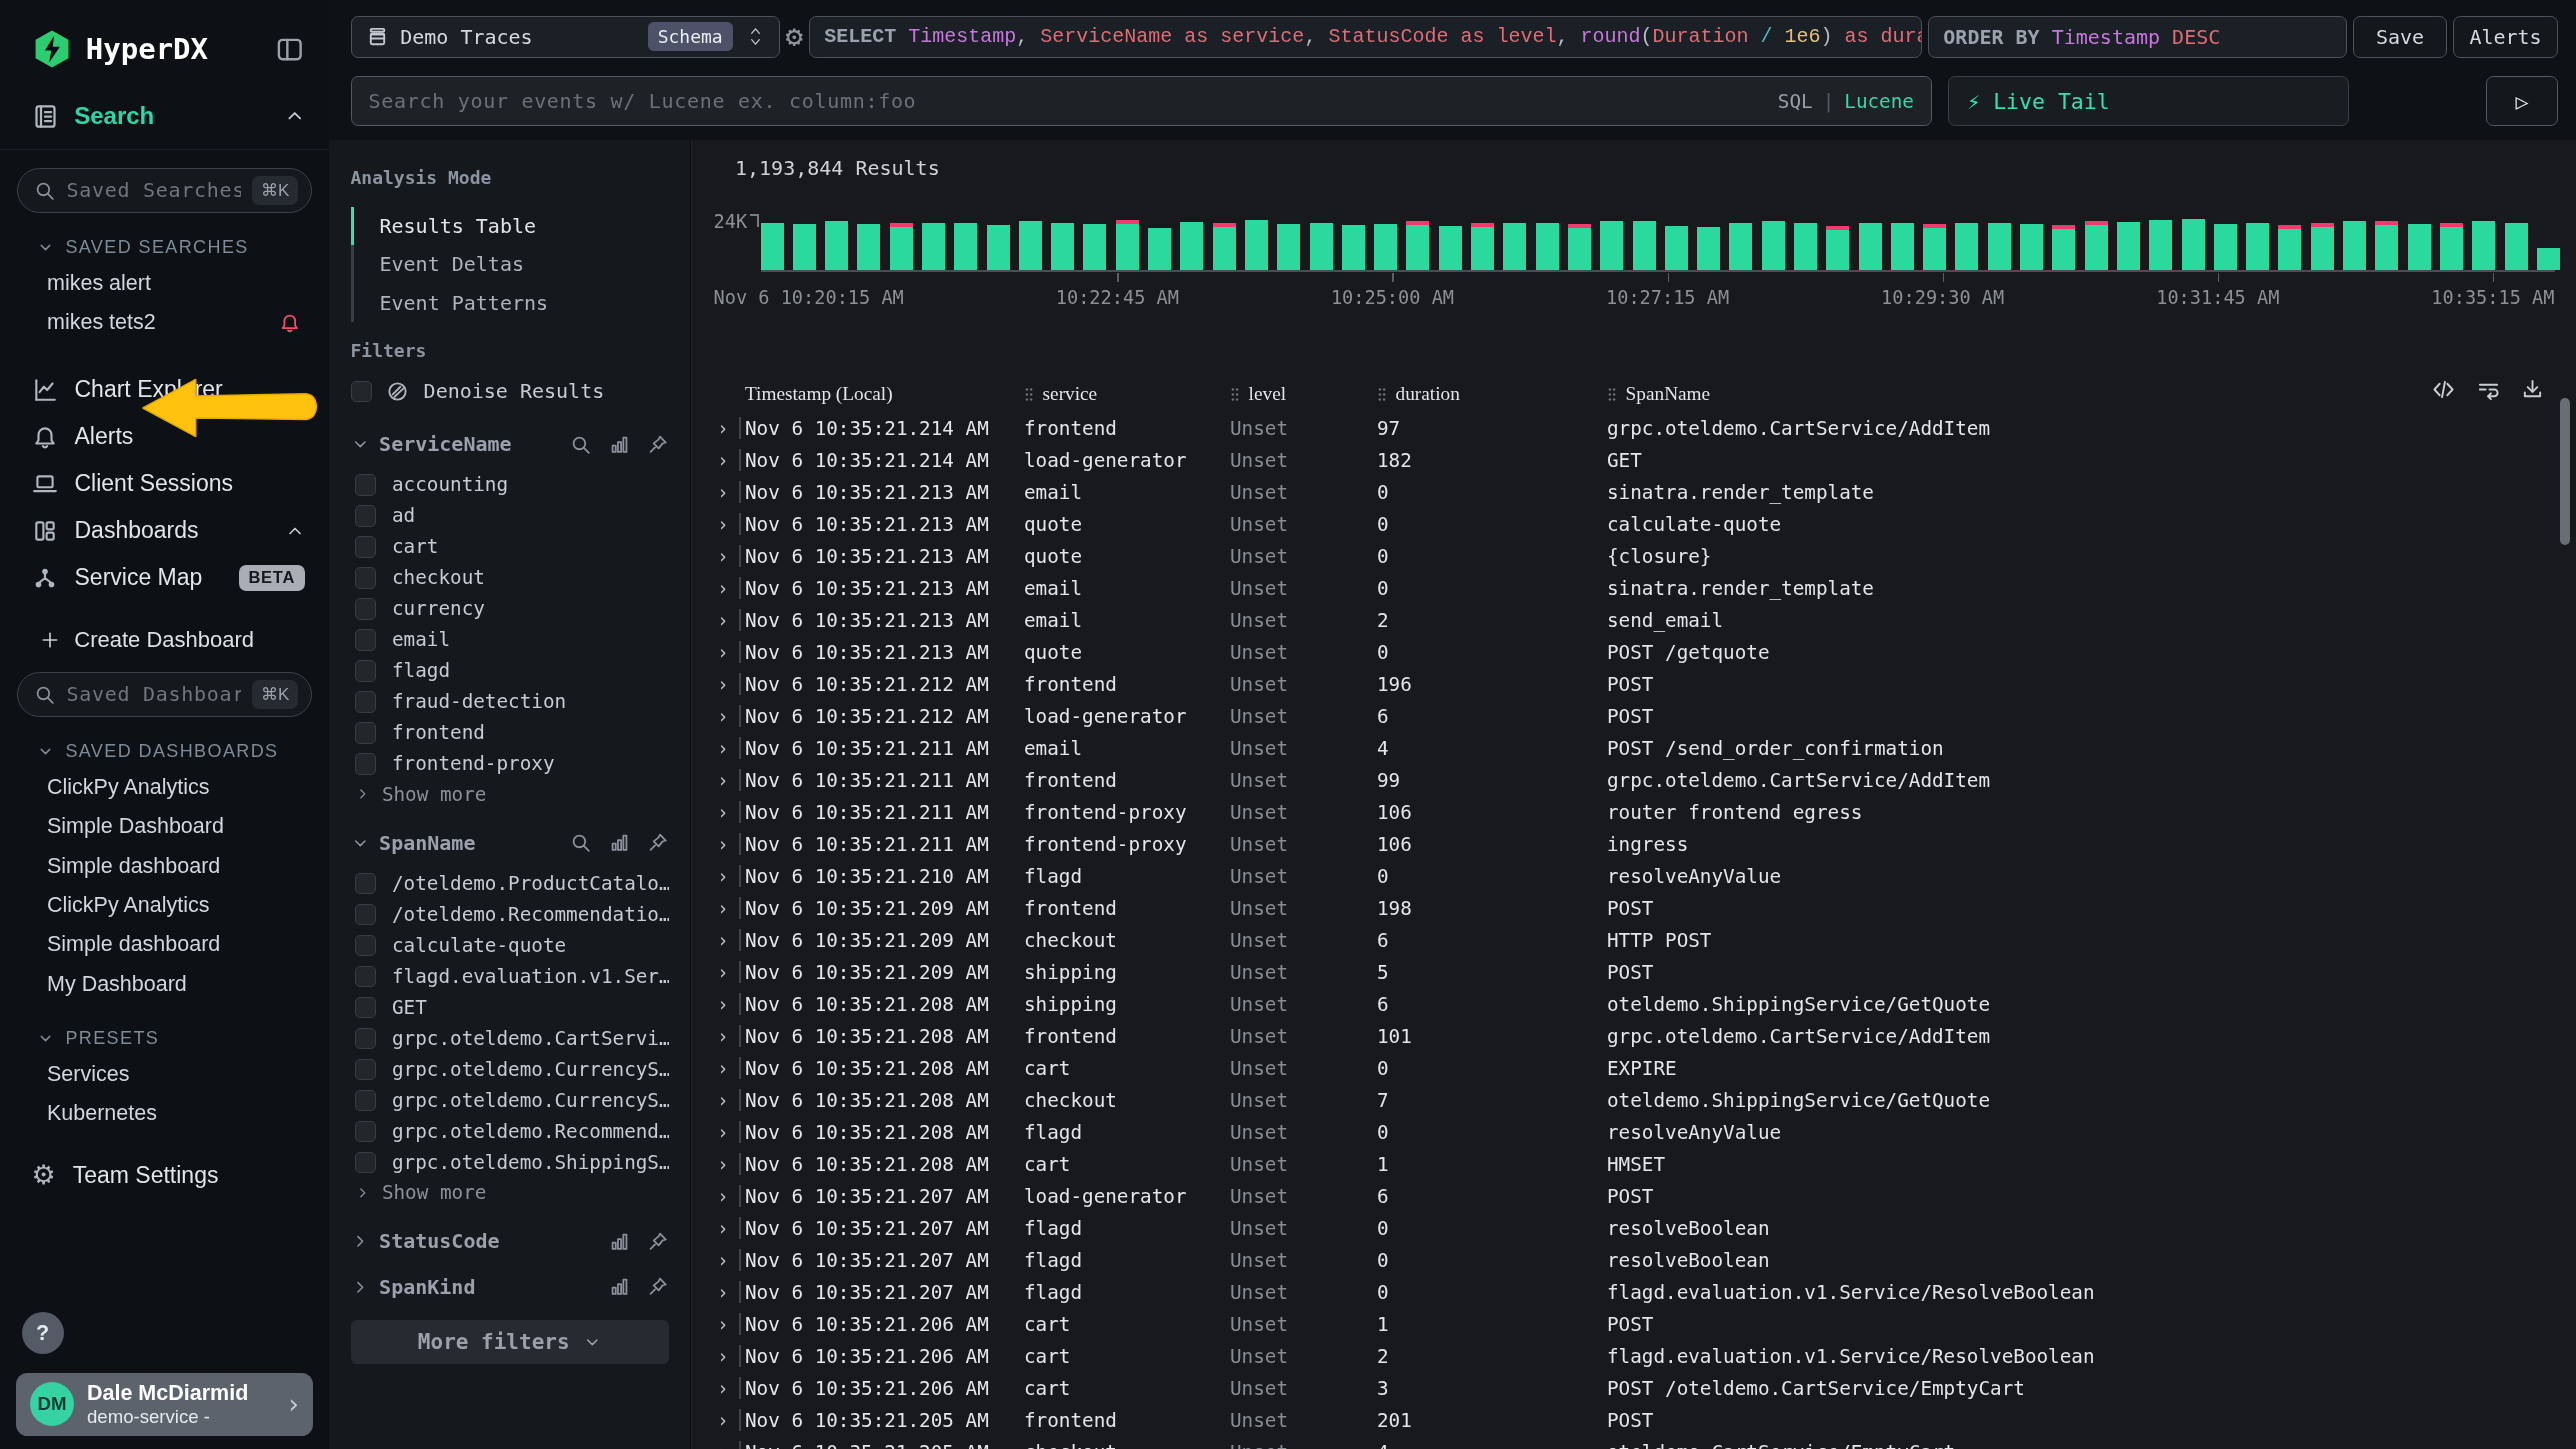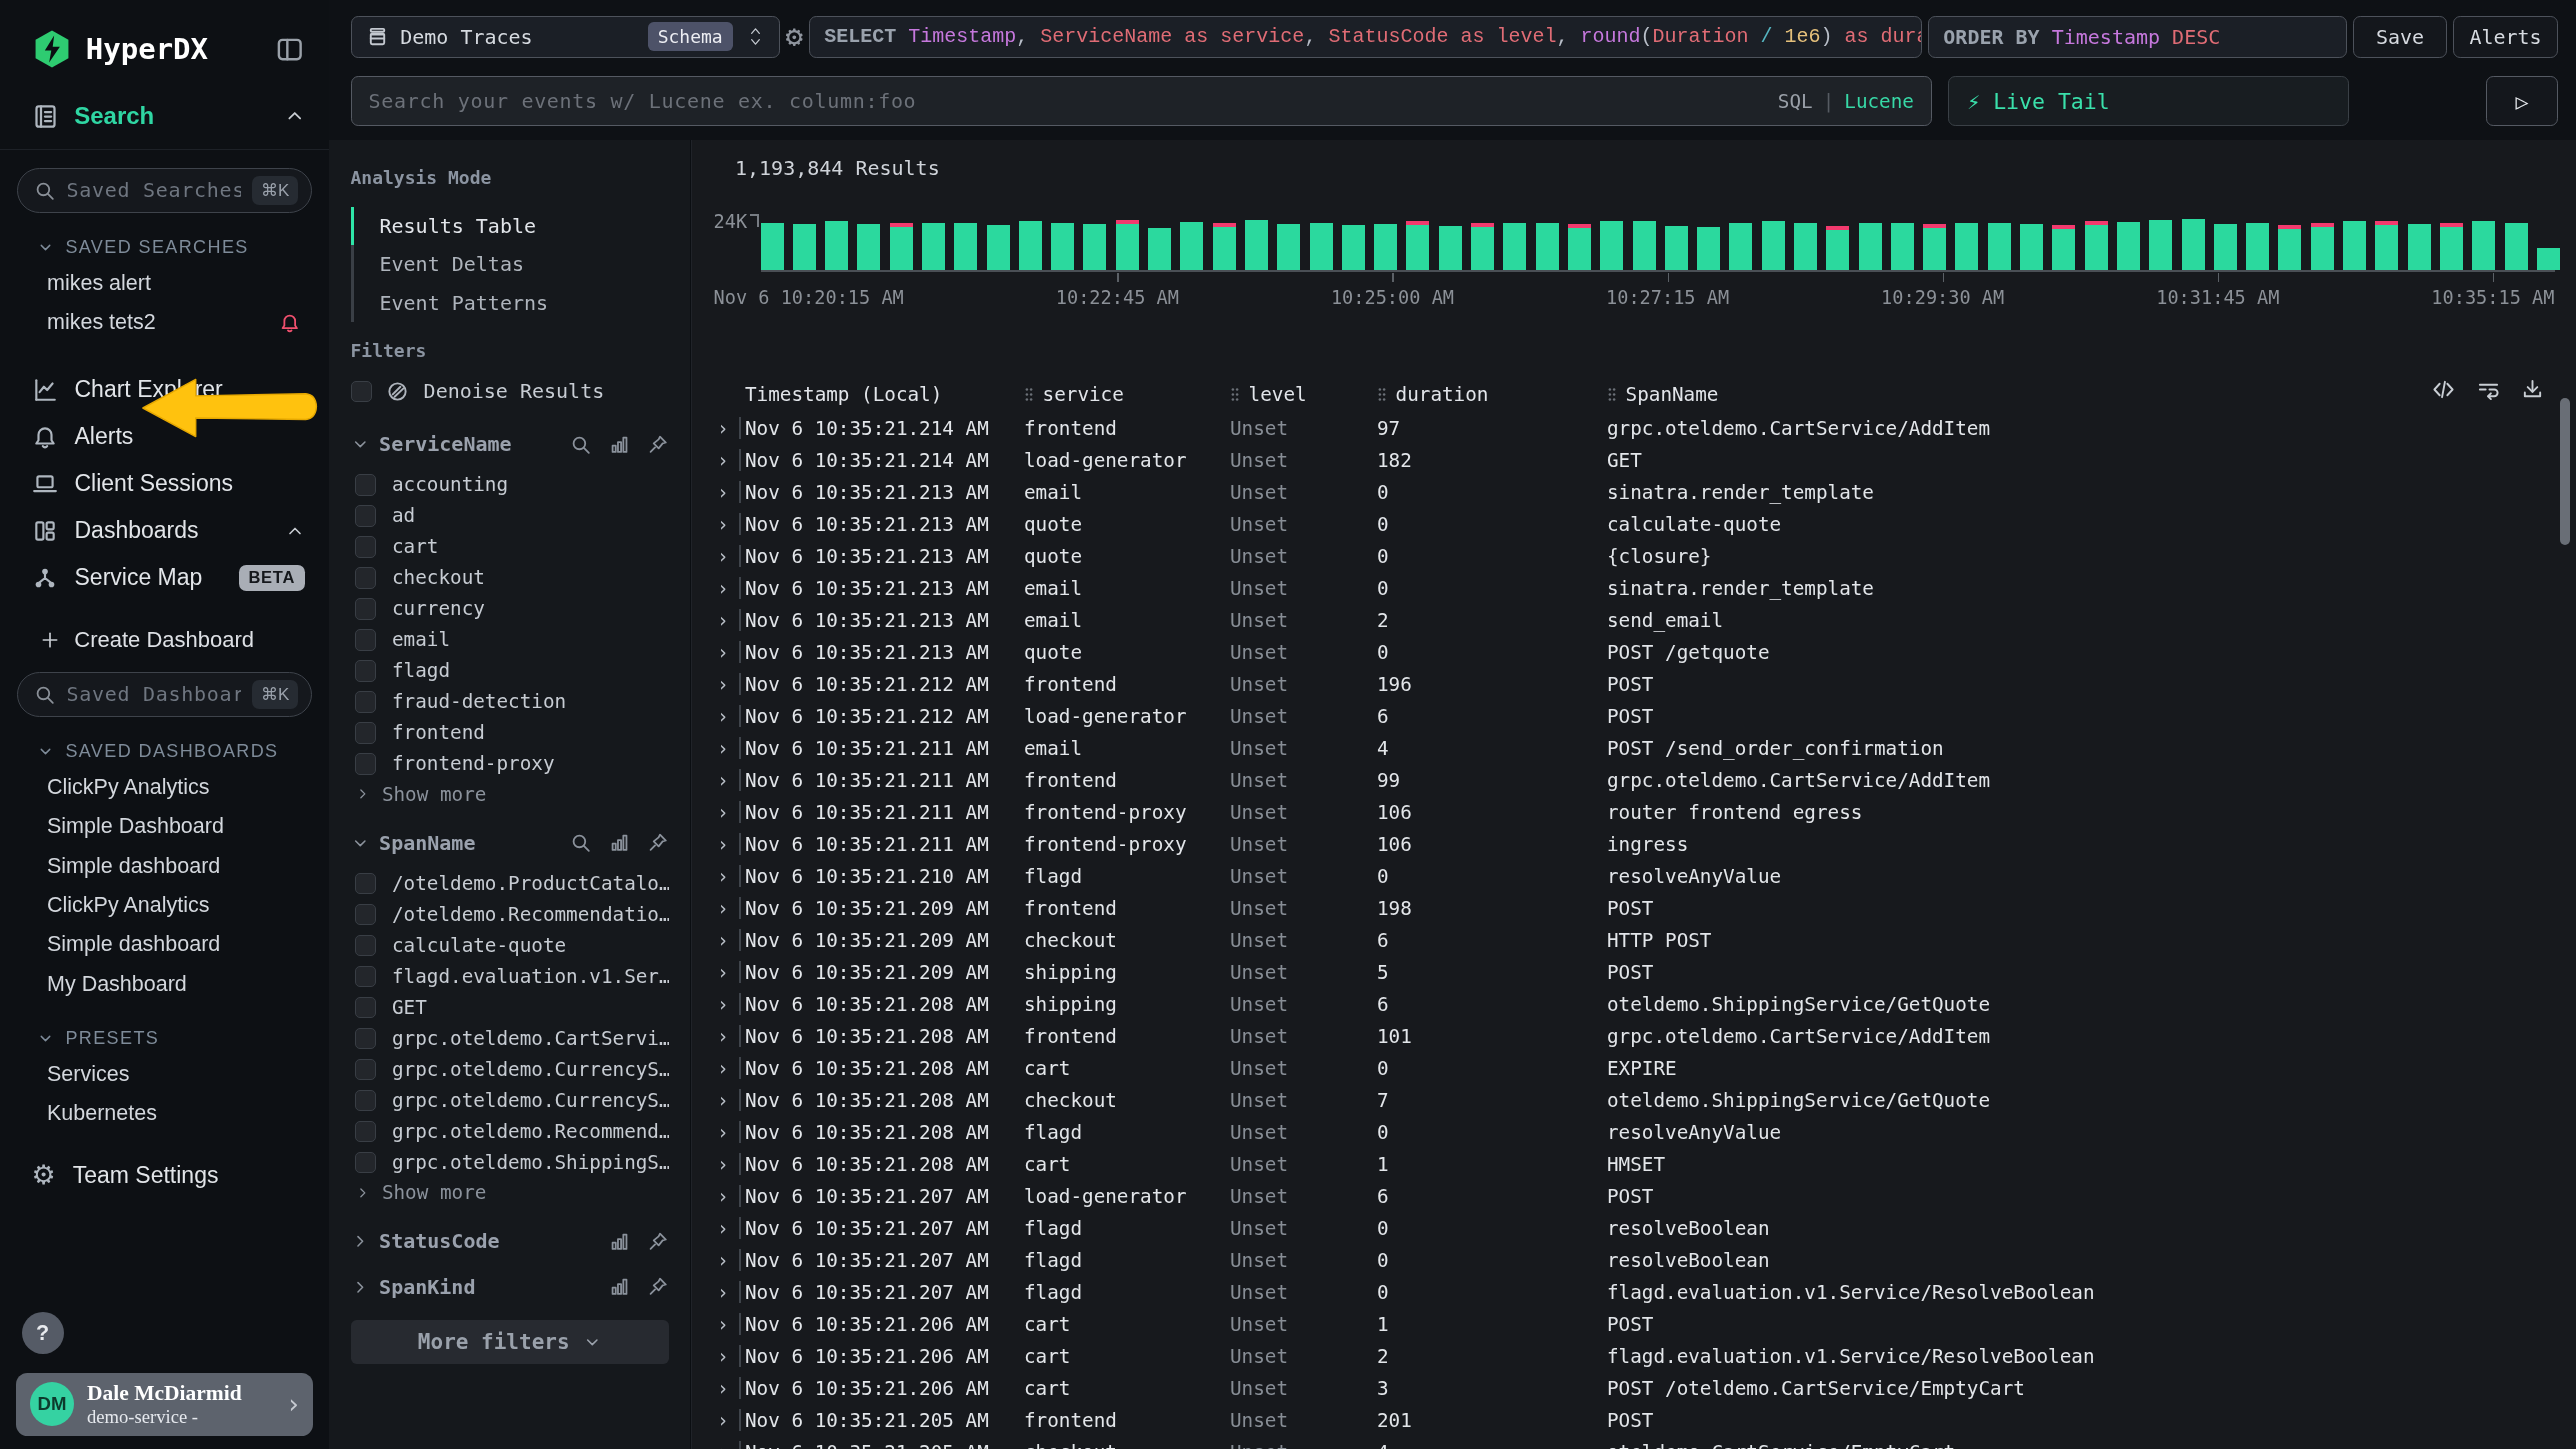--- a/index.html
+++ b/index.html
@@ -46,21 +46,21 @@
   .create-dash{display:flex;align-items:center;gap:14.3px;margin:26px 17px 0 40px;font-size:22px;color:#dde0e5;}
   .create-dash .ic{width:20px;height:20px;color:#c9ced4;}
   .team{display:flex;align-items:center;gap:17px;padding:29px 24px 7.2px 31.5px;font-size:23px;color:#e2e5e9;}
   .team .gear{font-size:27px;color:#aeb6bf;line-height:1;}
   .spacer{flex:1;}
   .help-fab{width:42px;height:42px;border-radius:50%;background:#555b66;color:#e8eaee;font-weight:bold;
             font-size:21.5px;display:flex;align-items:center;justify-content:center;margin:0 0 18.6px 21.5px;}
   .user-card{margin:0 15.7px 14.3px 15.7px;height:63px;border-radius:11.4px;background:#5d636d;display:flex;align-items:center;gap:13px;padding:0 14.3px;}
   .avatar{width:44px;height:44px;border-radius:50%;background:#35d2a2;color:#0d3a2c;font-weight:bold;font-size:18.6px;
           display:flex;align-items:center;justify-content:center;}
-  .user-meta{flex:1;line-height:1.15;font-family:Liberation Serif, serif;}
+  .user-meta{flex:1;line-height:1.15;}
   .user-name{font-weight:bold;font-size:21.5px;color:#ffffff;}
   .user-org{font-size:18.6px;color:#e6e9ee;}
   .user-card .chev-r{font-size:26px;color:#c6cad1;font-family:"DejaVu Sans",sans-serif;}
   .annot-arrow{position:absolute;left:140px;top:372px;width:180px;height:72px;z-index:5;}
 
   
   .topbar{position:absolute;left:329px;top:0;right:0;height:140px;background:#0e1115;}
   .tb-row1{position:absolute;left:21.5px;right:18px;top:15.7px;height:42px;display:flex;align-items:center;gap:6px;}
   .tb-row2{position:absolute;left:21.5px;right:18px;top:76px;height:50px;display:flex;align-items:center;gap:15.7px;}
   .box{background:#1b1f26;border:1.4px solid #4d525b;border-radius:7.2px;height:42px;display:flex;align-items:center;box-sizing:border-box;}
@@ -131,21 +131,21 @@
   .bar{width:23px;background:#2bd99e;position:relative;flex:0 0 auto;}
   .bar.err::after{content:'';position:absolute;top:0;left:0;right:0;height:3.6px;background:#f23a6e;}
   .xlabels{position:absolute;left:0;right:0;top:72px;display:flex;justify-content:space-between;font-size:18.6px;color:#8b9097;}
   .xlabels span{position:relative;}
   .xlabels span.tick::before{content:'';position:absolute;top:-14.3px;left:50%;width:1.4px;height:9.3px;background:#5b6066;}
   .tbl-tools{position:absolute;right:32px;top:238px;display:flex;gap:21.5px;color:#c9ced4;}
   .tbl-tools .ic{width:23px;height:23px;}
   .table{position:absolute;left:14.3px;right:0;top:236px;bottom:0;overflow:hidden;}
   .trow{display:grid;grid-template-columns:33px 5.7px 279px 206px 147px 230px 1fr;align-items:center;height:32px;}
   .thead{height:36px;color:#e2e5ea;}
-  .th{display:flex;align-items:center;gap:8.6px;font-size:19.3px;white-space:nowrap;overflow:hidden;}
+  .th{display:flex;align-items:center;gap:8.6px;font-size:19.3px;white-space:nowrap;overflow:hidden;font-family:Liberation Serif, serif;}
   .handle{width:10px;height:17px;color:#6b7077;}
   .cell{font-size:19.3px;white-space:nowrap;overflow:hidden;color:#e3e6ea;}
   .cell.muted{color:#878d95;}
   .rchev{color:#b9bfc7;font-size:18.6px;text-align:center;}
   .vline{width:1.4px;height:21.5px;background:#3f444b;}
   .vscroll{position:absolute;right:5.7px;top:258px;width:10.7px;height:147px;border-radius:5.7px;background:#696e76;}
 </style>
 </head>
 <body>
 

